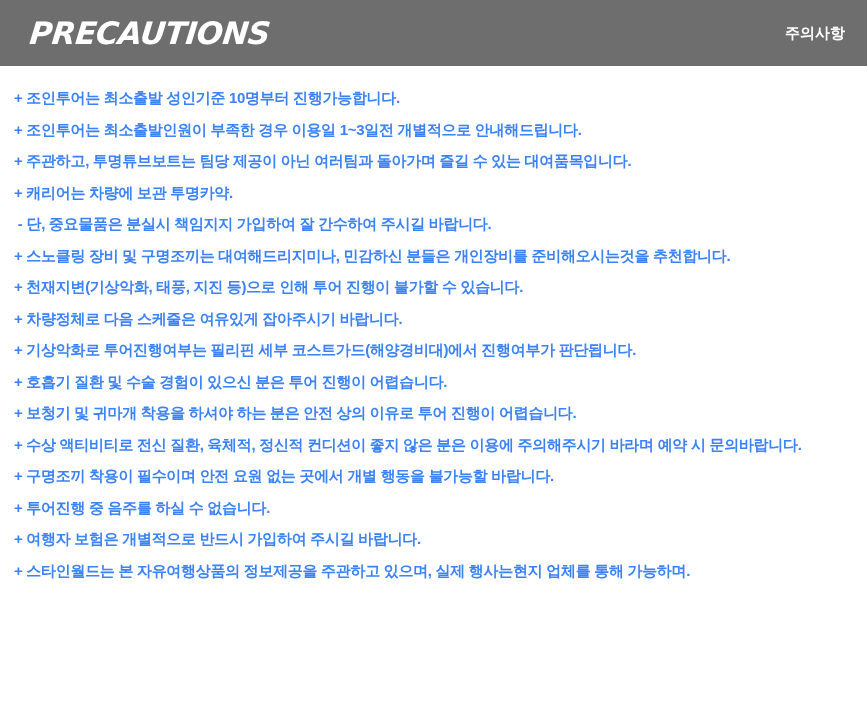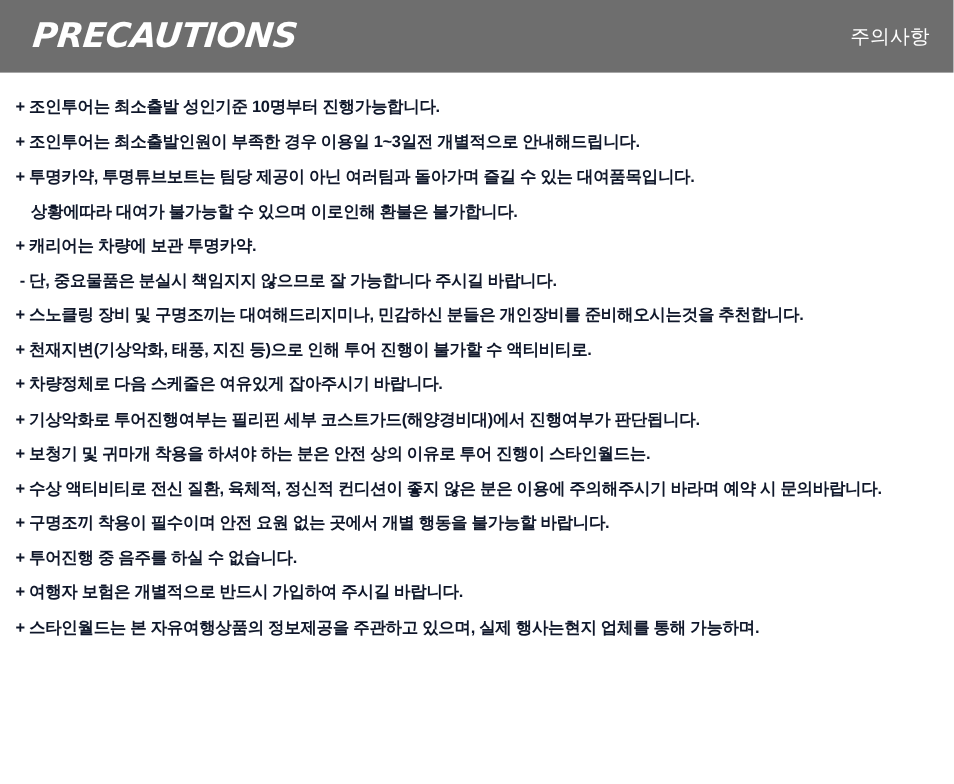--- a/index.html
+++ b/index.html
@@ -32,32 +32,32 @@
     color: #ffffff;
     font-size: 31px;
     font-weight: bold;
     letter-spacing: -0.5px;
     font-style: italic;
     font-family: "DejaVu Sans", sans-serif;
     transform: skewX(-6deg);
   }
   .header-subtitle {
     color: #ffffff;
-    font-size: 18px;
-    font-weight: normal;
+    font-size: 15px;
+    font-weight: bold;
     letter-spacing: 0px;
   }
   .body-area {
     padding: 16px 14px 0 14px;
     box-sizing: border-box;
   }
   .line {
     display: block;
     font-size: 15px;
-    color: #0f172a;
+    color: #3b82f6;
     line-height: 31.5px;
     white-space: pre;
     letter-spacing: -0.3px;
     font-weight: 600;
   }
   .line.indent {
     padding-left: 14px;
   }
 </style>
 </head>
@@ -66,29 +66,29 @@
 <div class="page">
 
   <div class="header">
     <div class="header-title">PRECAUTIONS</div>
     <div class="header-subtitle">주의사항</div>
   </div>
 
   <div class="body-area" id="lines-container">
       <div class="line">+ 조인투어는 최소출발 성인기준 10명부터 진행가능합니다.</div>
       <div class="line">+ 조인투어는 최소출발인원이 부족한 경우 이용일 1~3일전 개별적으로 안내해드립니다.</div>
-      <div class="line">+ 투명카약, 투명튜브보트는 팀당 제공이 아닌 여러팀과 돌아가며 즐길 수 있는 대여품목입니다.</div>
-      <div class="line indent">상황에따라 대여가 불가능할 수 있으며 이로인해 환불은 불가합니다.</div>
+      <div class="line">+ 주관하고, 투명튜브보트는 팀당 제공이 아닌 여러팀과 돌아가며 즐길 수 있는 대여품목입니다.</div>
       <div class="line">+ 캐리어는 차량에 보관 투명카약.</div>
-      <div class="line"> - 단, 중요물품은 분실시 책임지지 않으므로 잘 가능합니다 주시길 바랍니다.</div>
+      <div class="line"> - 단, 중요물품은 분실시 책임지지 가입하여 잘 간수하여 주시길 바랍니다.</div>
       <div class="line">+ 스노클링 장비 및 구명조끼는 대여해드리지미나, 민감하신 분들은 개인장비를 준비해오시는것을 추천합니다.</div>
-      <div class="line">+ 천재지변(기상악화, 태풍, 지진 등)으로 인해 투어 진행이 불가할 수 액티비티로.</div>
+      <div class="line">+ 천재지변(기상악화, 태풍, 지진 등)으로 인해 투어 진행이 불가할 수 있습니다.</div>
       <div class="line">+ 차량정체로 다음 스케줄은 여유있게 잡아주시기 바랍니다.</div>
       <div class="line">+ 기상악화로 투어진행여부는 필리핀 세부 코스트가드(해양경비대)에서 진행여부가 판단됩니다.</div>
-      <div class="line">+ 보청기 및 귀마개 착용을 하셔야 하는 분은 안전 상의 이유로 투어 진행이 스타인월드는.</div>
+      <div class="line">+ 호흡기 질환 및 수술 경험이 있으신 분은 투어 진행이 어렵습니다.</div>
+      <div class="line">+ 보청기 및 귀마개 착용을 하셔야 하는 분은 안전 상의 이유로 투어 진행이 어렵습니다.</div>
       <div class="line">+ 수상 액티비티로 전신 질환, 육체적, 정신적 컨디션이 좋지 않은 분은 이용에 주의해주시기 바라며 예약 시 문의바랍니다.</div>
       <div class="line">+ 구명조끼 착용이 필수이며 안전 요원 없는 곳에서 개별 행동을 불가능할 바랍니다.</div>
       <div class="line">+ 투어진행 중 음주를 하실 수 없습니다.</div>
       <div class="line">+ 여행자 보험은 개별적으로 반드시 가입하여 주시길 바랍니다.</div>
       <div class="line">+ 스타인월드는 본 자유여행상품의 정보제공을 주관하고 있으며, 실제 행사는현지 업체를 통해 가능하며.</div>
     </div>
 
 </div>
 
 </body></html>

